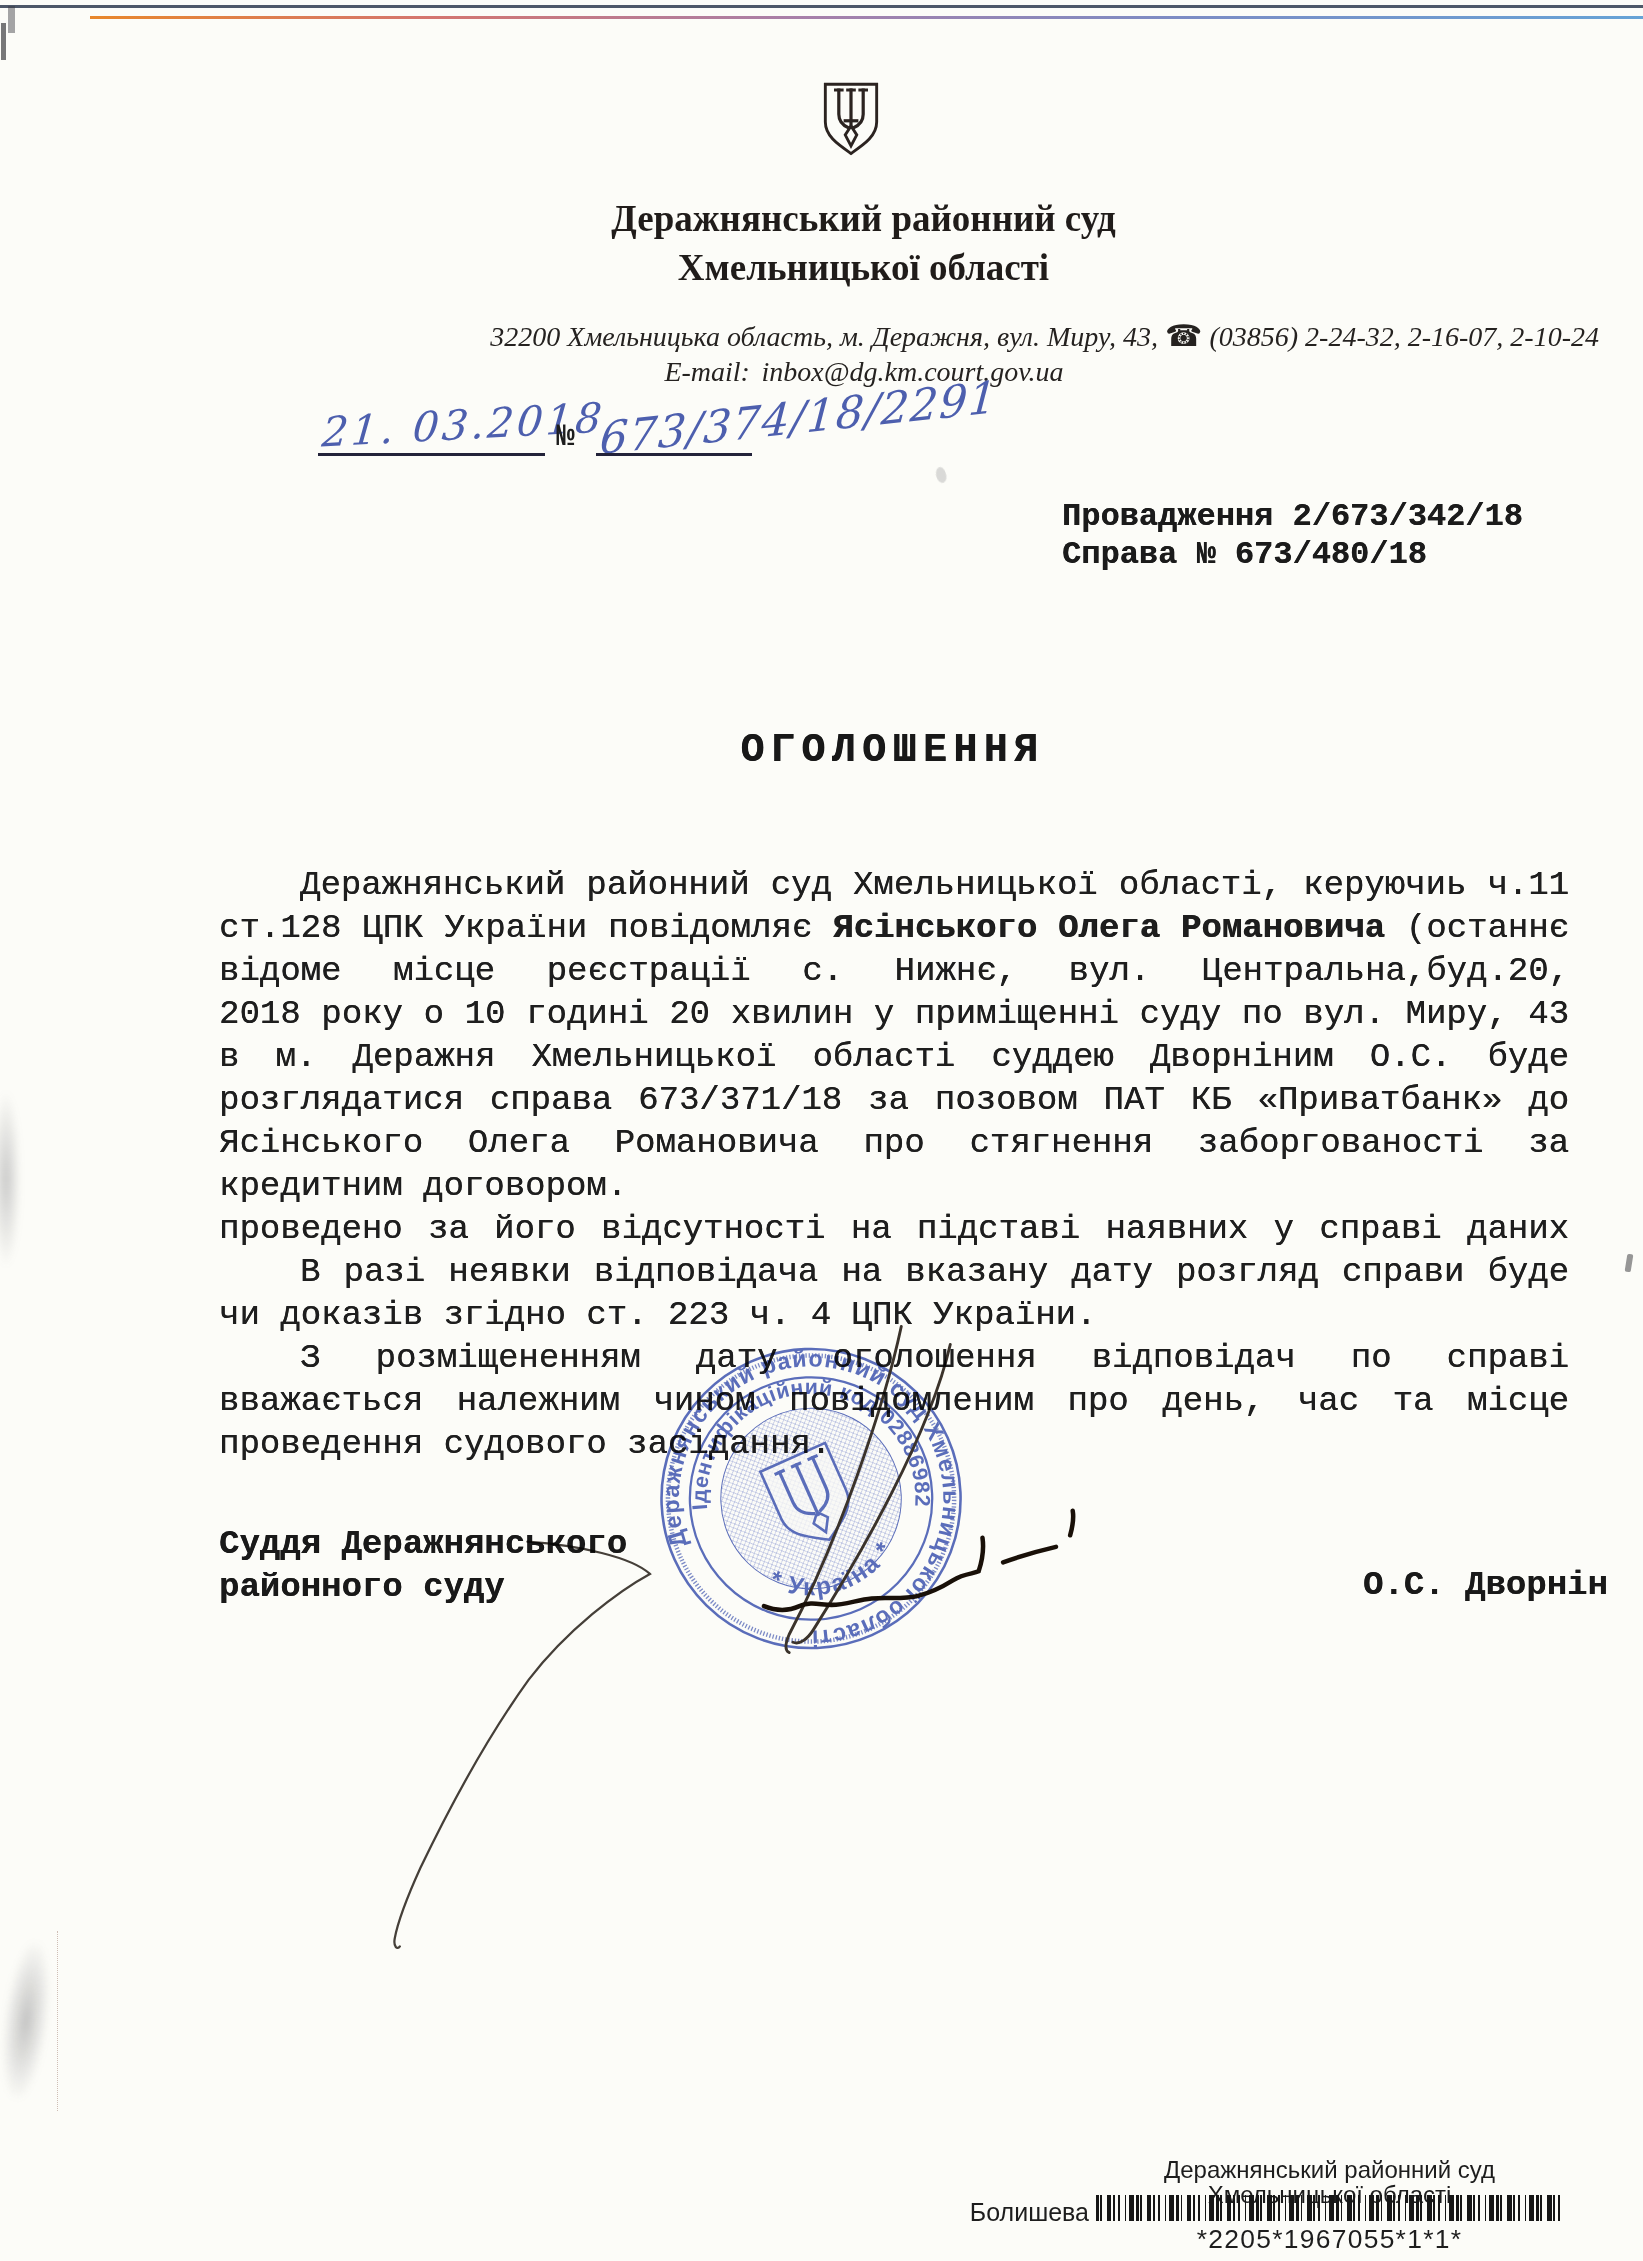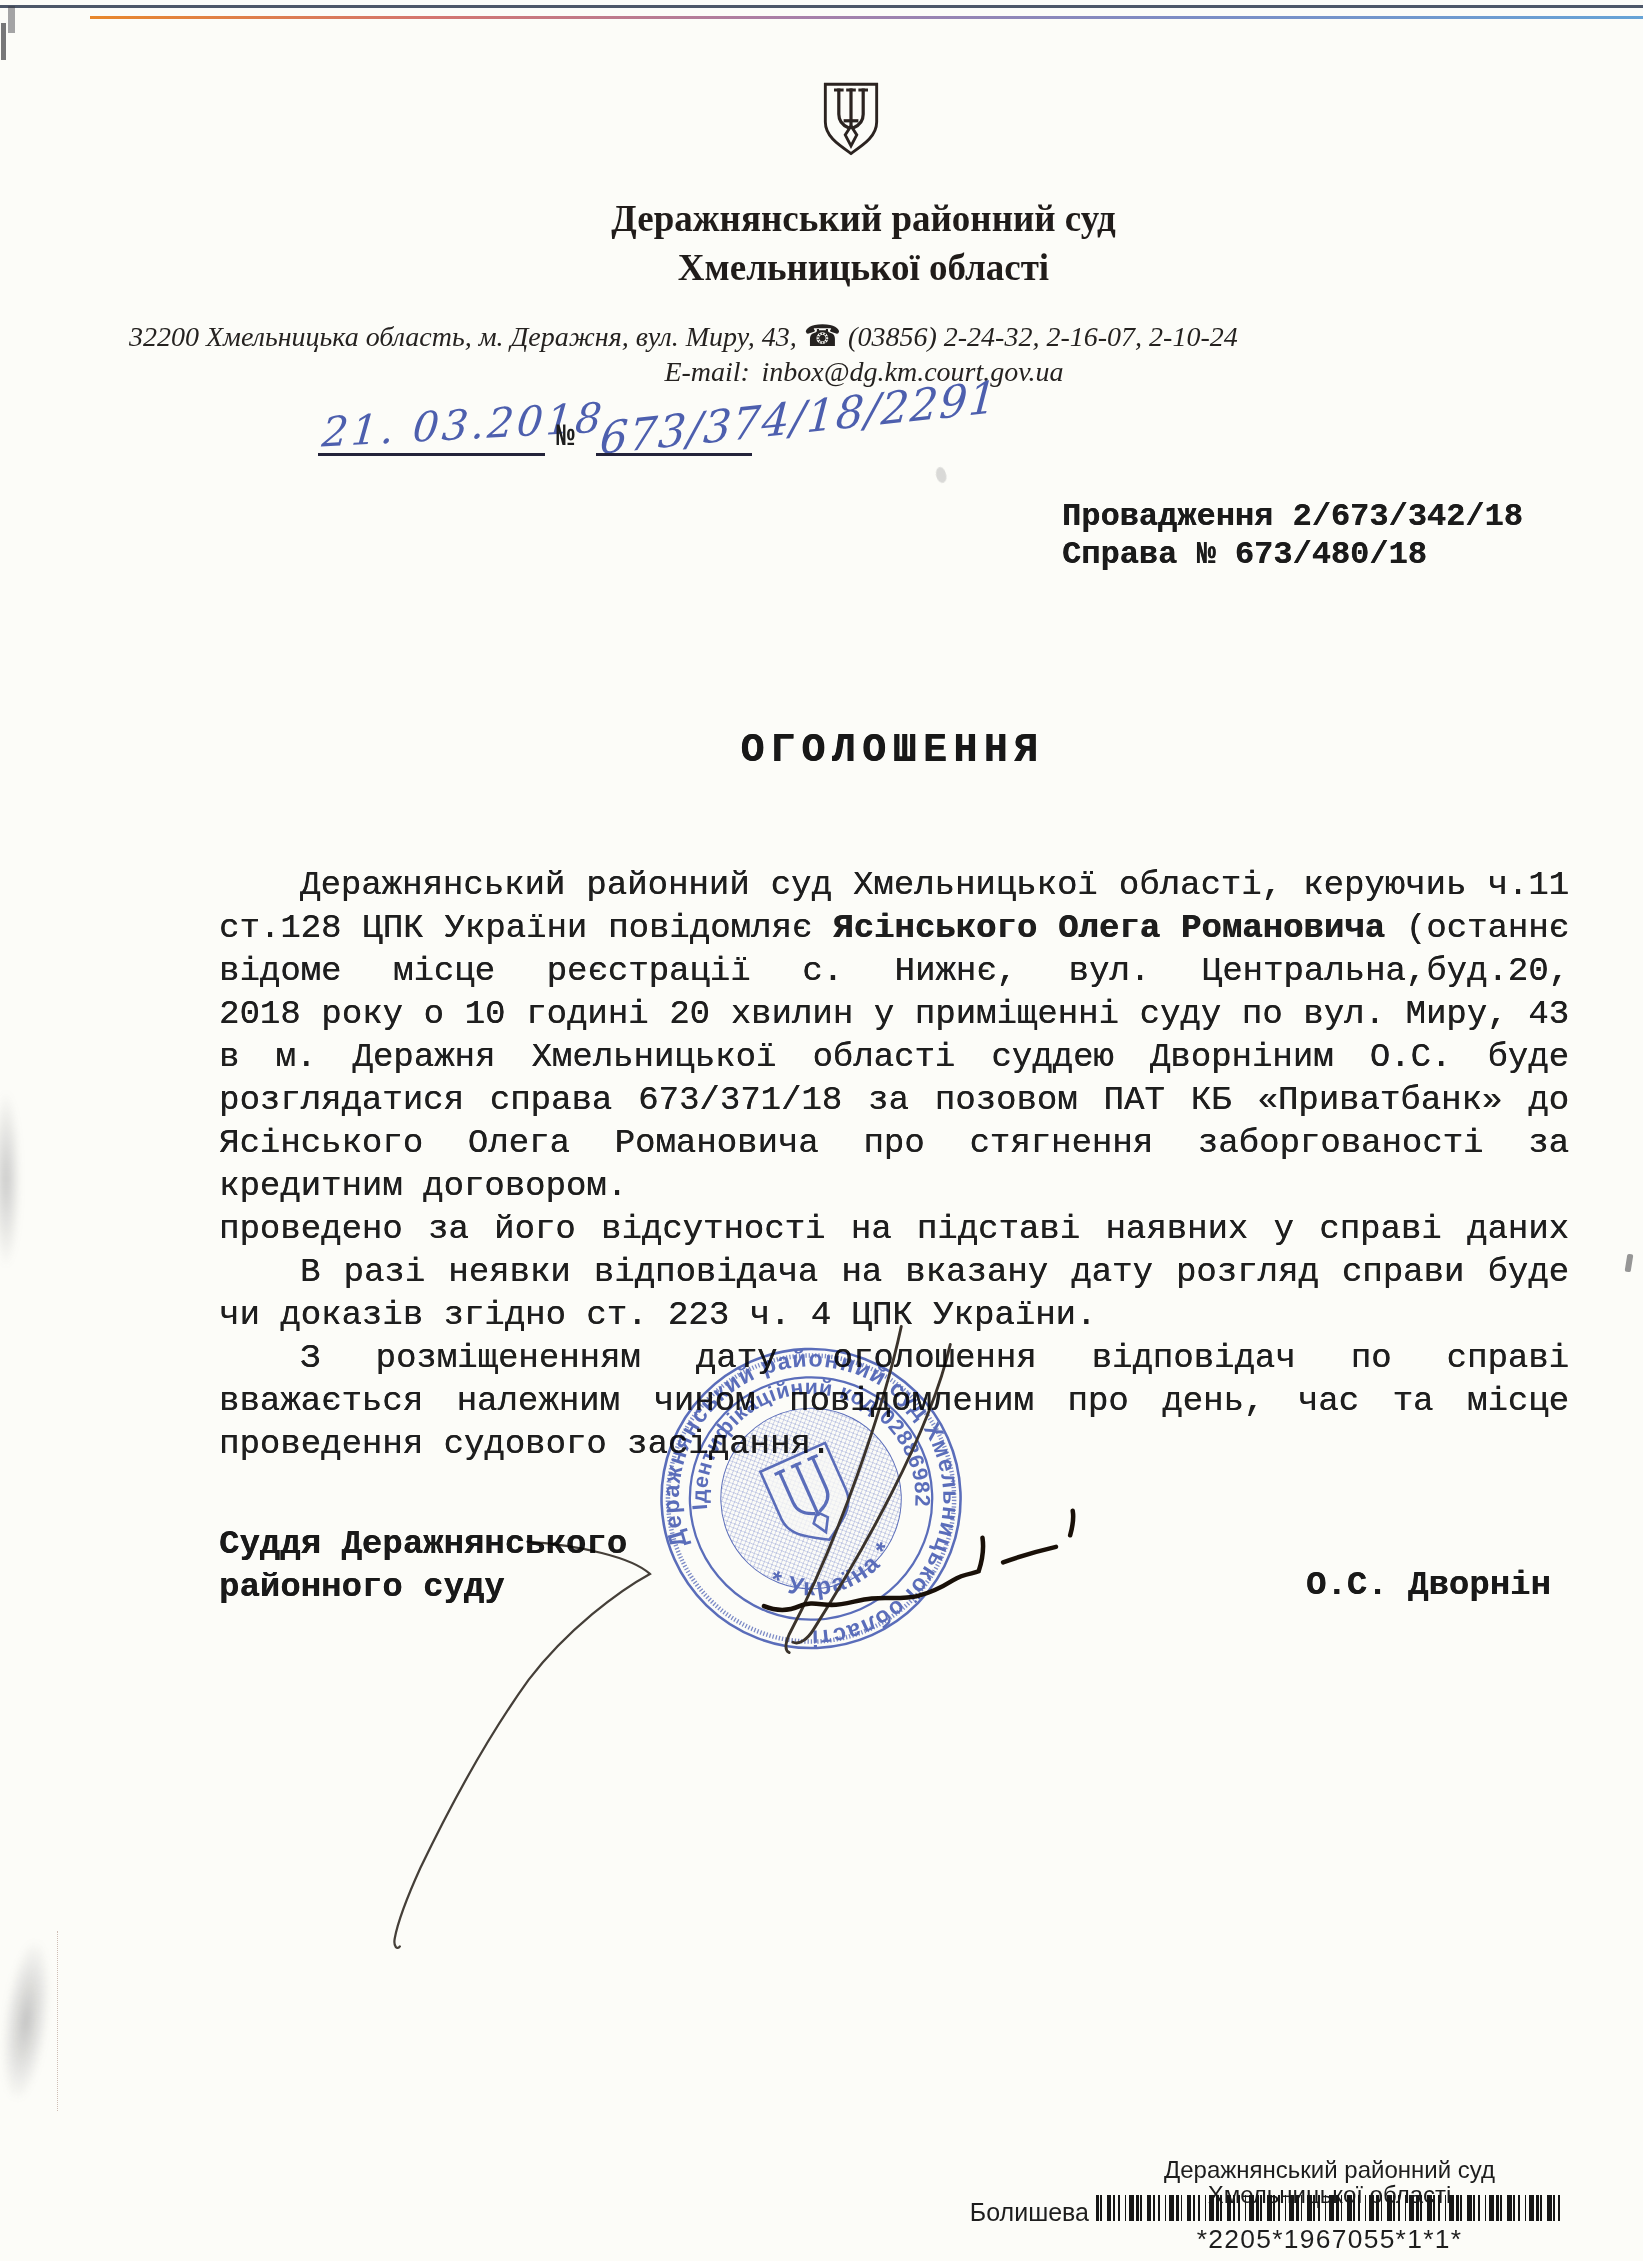--- a/index.html
+++ b/index.html
@@ -26,21 +26,21 @@
   .mark-center{left:936px;top:467px;width:10.3px;height:15.5px;border-radius:60% 40% 55% 45%;
     background:rgba(110,110,114,.25);transform:rotate(-22deg);filter:blur(0.6px);}
   .mark-right{left:1626px;top:1254px;width:5.8px;height:18px;background:rgba(48,48,52,.5);
     transform:rotate(9deg);border-radius:1.9px;}
 
   
   .court-name{left:219px;width:1289px;text-align:center;
     font-family:"Liberation Serif", serif;font-weight:bold;font-size:37px;color:#201c1a;}
   .cn1{top:197px;}
   .cn2{top:246px;}
-  .addr{left:129px;width:1470px;top:318px;text-align:left;
+  .addr{left:129px;width:1470px;top:318px;text-align:right;
     font-family:"Liberation Serif", serif;font-style:italic;font-size:28px;color:#252220;}
   .addr .phone-glyph{font-style:normal;font-size:30px;}
   .email{left:129px;width:1470px;top:356px;text-align:center;
     font-family:"Liberation Serif", serif;font-style:italic;font-size:28px;color:#252220;}
   .email .lbl{margin-right:11.6px;}
 
   
   .hw{font-family:"DejaVu Serif", serif;font-style:italic;color:#4d5fae;}
   .hw-date{left:322px;top:401px;font-size:41px;letter-spacing:3.2px;transform:rotate(-3deg) skewX(-8deg);}
   .hw-num{left:599px;top:392px;font-size:44px;letter-spacing:1.3px;transform:rotate(-6deg) skewX(-10deg);}
@@ -61,21 +61,21 @@
     color:#1e1e1e;text-shadow:0.3px 0 0 #1e1e1e;margin-top:36px;}
   .bline{text-align:justify;text-align-last:justify;white-space:normal;height:43px;overflow:visible;}
   .bline-last{text-align:left;height:43px;}
   .ind{text-indent:81px;}
   .body-block b{font-weight:bold;text-shadow:0.6px 0 0 #151515;}
 
   
   .sig{font-size:34px;font-weight:bold;color:#191919;text-shadow:0.3px 0 0 #191919;white-space:nowrap;}
   .sig-l1{left:219px;top:1525px;}
   .sig-l2{left:219px;top:1568px;}
-  .sig-name{left:1306px;top:1566px;text-align:center;}
+  .sig-name{left:1363px;top:1566px;text-align:center;}
 
   
   .ink-layer{left:0;top:0;width:1644px;height:2261px;mix-blend-mode:multiply;pointer-events:none;}
 
   
   .foot{font-family:"Liberation Sans", sans-serif;color:#1d1d1d;white-space:nowrap;}
   .foot-c1{left:1104px;top:2156px;width:451px;text-align:center;font-size:24px;}
   .foot-c2{left:1104px;top:2181px;width:451px;text-align:center;font-size:24px;}
   .foot-op{left:960px;top:2198px;width:129px;text-align:right;font-size:25px;}
   .barcode{left:1096px;top:2195px;width:467px;height:26px;

